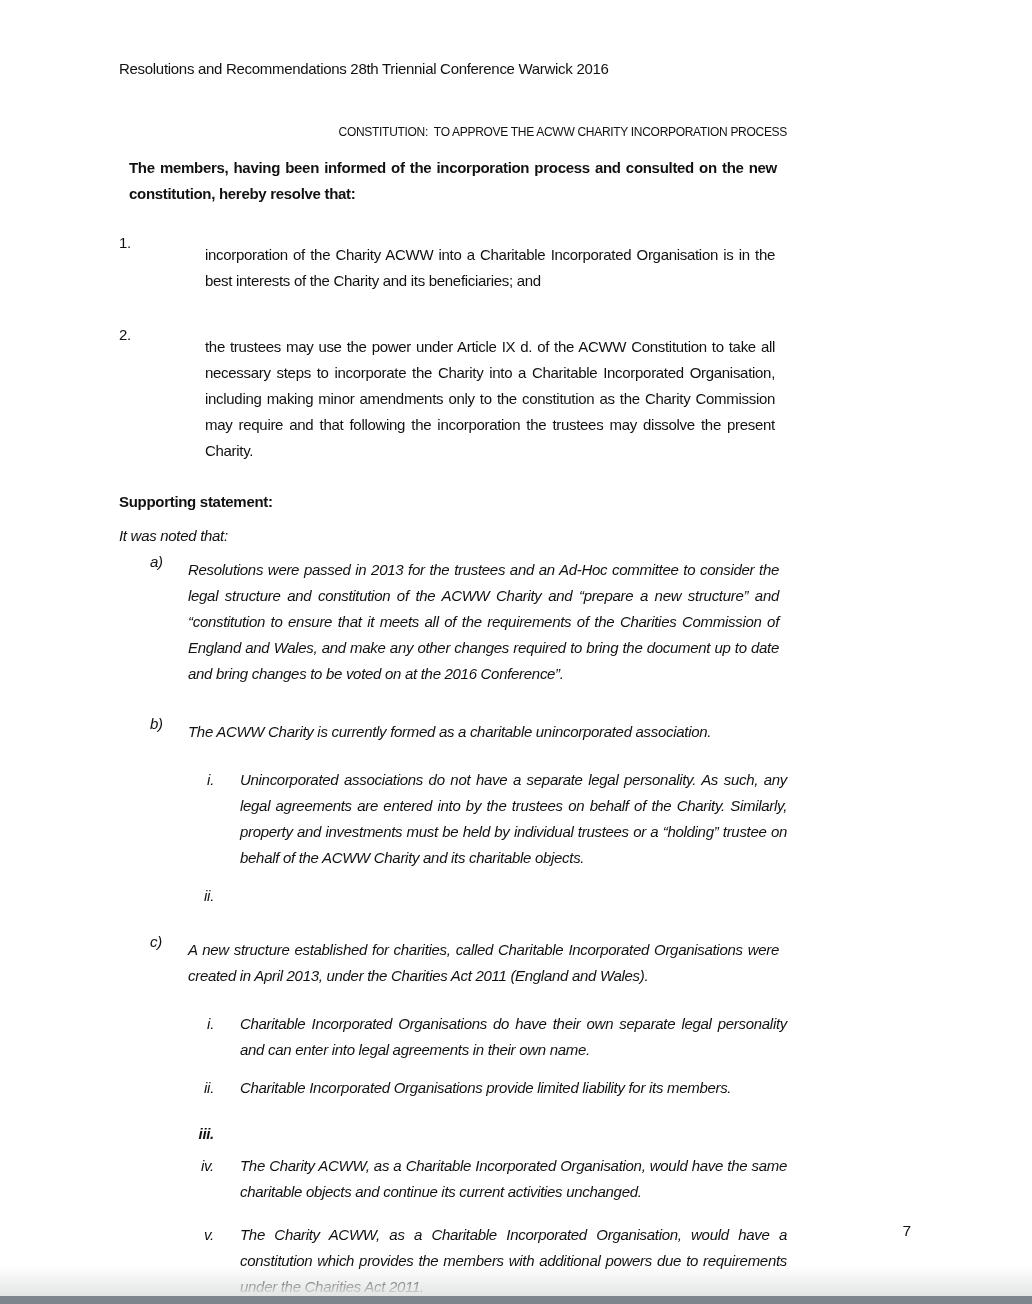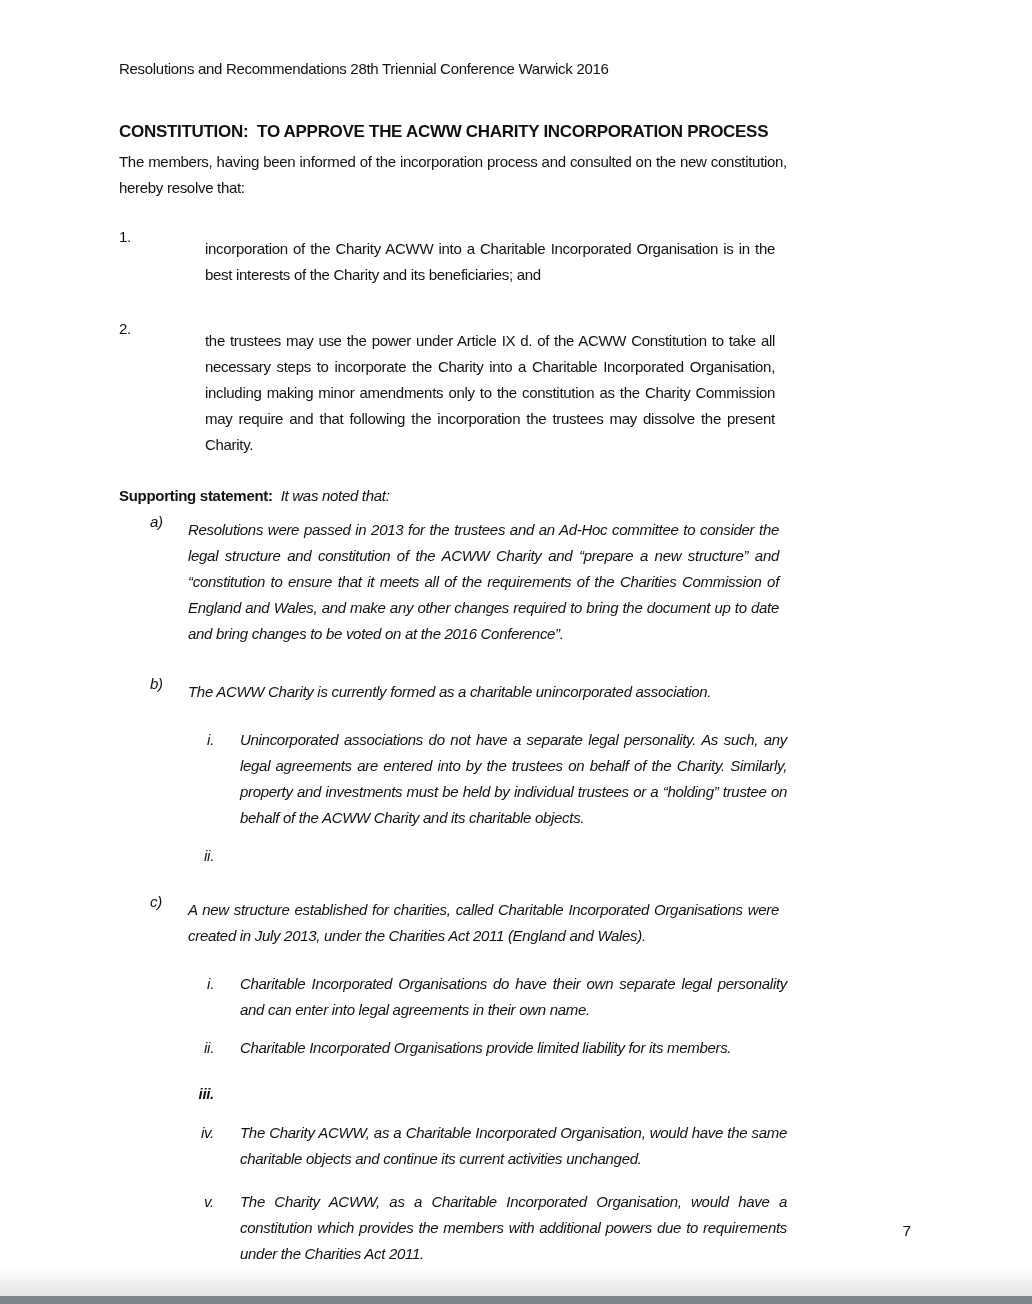--- a/index.html
+++ b/index.html
@@ -24,27 +24,29 @@
     font-size: 15px;
     letter-spacing: -0.3px;
     line-height: 26px;
   }
   .running-header {
     margin: 0 0 37px 0;
     white-space: pre-wrap;
   }
   .doc-title {
     margin: 0 0 4px 0;
-    font-size: 17px;
+    font-size: 12px;
+    font-weight: normal;
+    white-space: pre-wrap;
+    text-align: right;
+  }
+  p.intro {
+    margin: 10px;
+    text-align: justify;
     font-weight: bold;
-    white-space: pre-wrap;
-  }
-  p.intro {
-    margin: 0;
-    text-align: justify;
   }
   
   .res-row {
     display: flex;
     margin-top: 23px;
   }
   .res-row.second { margin-top: 16px; }
   .res-marker {
     flex: 0 0 74px;
     box-sizing: border-box;
@@ -52,20 +54,21 @@
   .res-text {
     flex: 1 1 auto;
     margin: 12px;
     text-align: justify;
   }
   
   .supporting-line {
     display: flex;
     gap: 8px;
     margin-top: 13px;
+    flex-direction: column;
   }
   .supporting-label { font-weight: bold; }
   .supporting-note { font-style: italic; }
   
   .abc-row {
     display: flex;
     font-style: italic;
   }
   .abc-row.item-a { margin-top: 0; }
   .abc-row.item-b { margin-top: 16px; }
@@ -92,21 +95,21 @@
     padding-right: 26px;
   }
   .roman-row .roman-text {
     flex: 1 1 auto;
     margin: 0;
     text-align: justify;
   }
   .gap14 { margin-top: 14px; }
   .gap12 { margin-top: 12px; font-style: italic; }
   .gap20 { margin-top: 20px; font-weight: bold; }
-  .gap13 { margin-top: 13px; }
+  .gap13 { margin-top: 6px; }
   .gap17 { margin-top: 17px; }
   
   .page-number {
     position: absolute;
     top: 1222px;
     right: 121px;
     font-size: 15.5px;
     letter-spacing: 0;
   }
   
@@ -168,21 +171,21 @@
       <span class="roman-marker">i.</span>
       <p class="roman-text">Unincorporated associations do not have a separate legal personality. As such, any legal agreements are entered into by the trustees on behalf of the Charity. Similarly, property and investments must be held by individual trustees or a “holding” trustee on behalf of the ACWW Charity and its charitable objects.</p>
     </div>
 
     <div class="roman-row gap12">
       <span class="roman-marker">ii.</span>
     </div>
 
     <div class="abc-row item-c">
       <span class="abc-marker">c)</span>
-      <p class="abc-text">A new structure established for charities, called Charitable Incorporated Organisations were created in July 2013, under the Charities Act 2011 (England and Wales).</p>
+      <p class="abc-text">A new structure established for charities, called Charitable Incorporated Organisations were created in April 2013, under the Charities Act 2011 (England and Wales).</p>
     </div>
 
     <div class="roman-row gap14">
       <span class="roman-marker">i.</span>
       <p class="roman-text">Charitable Incorporated Organisations do have their own separate legal personality and can enter into legal agreements in their own name.</p>
     </div>
 
     <div class="roman-row gap12">
       <span class="roman-marker">ii.</span>
       <p class="roman-text">Charitable Incorporated Organisations provide limited liability for its members.</p>

